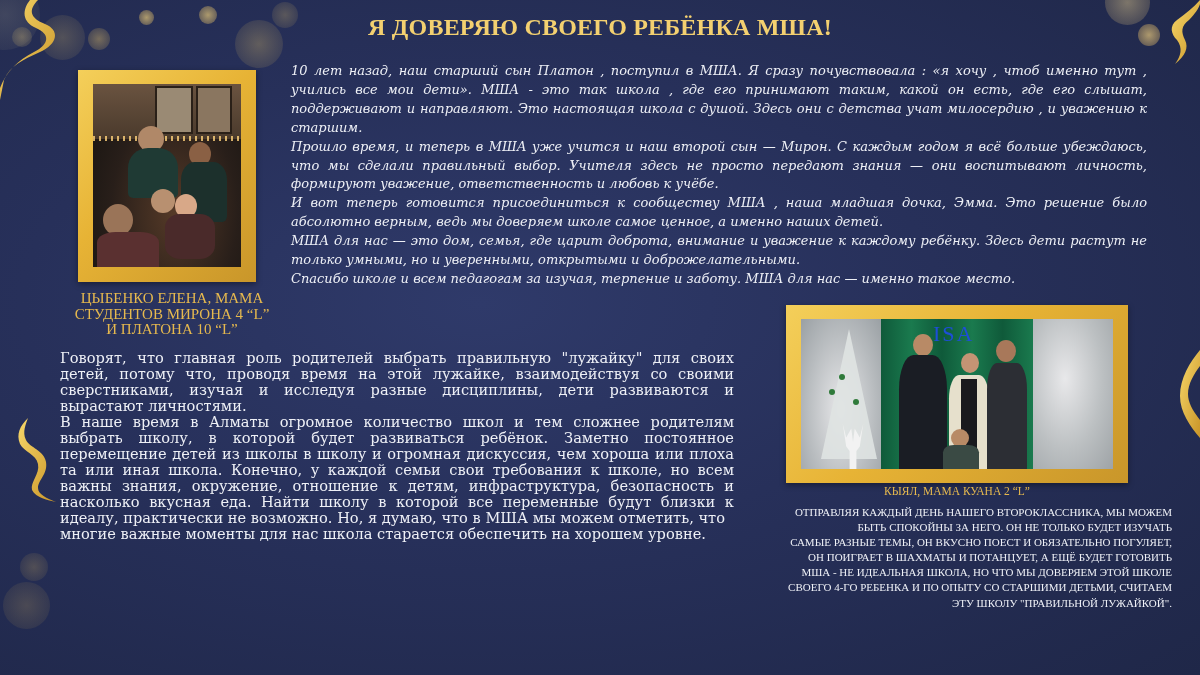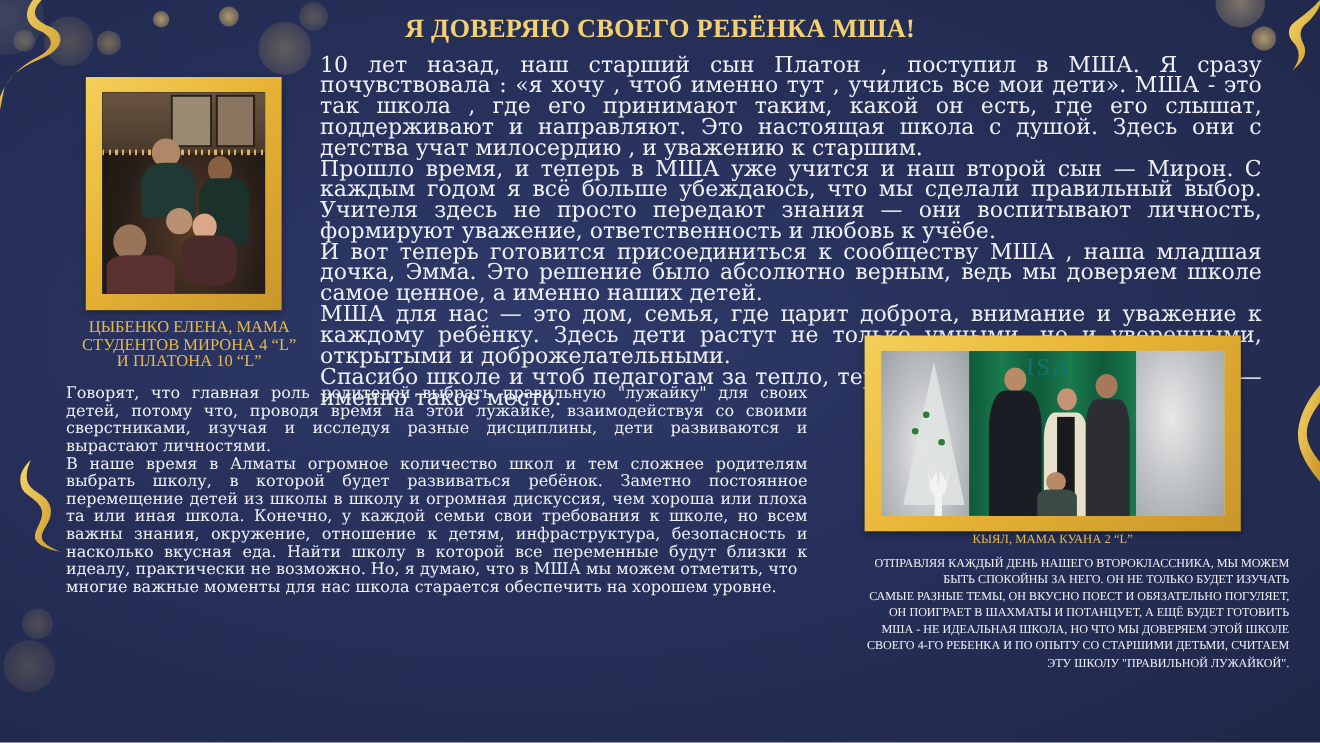--- a/index.html
+++ b/index.html
@@ -100,44 +100,44 @@
     <div style="position:absolute;left:10px;top:120px;width:30px;height:32px;border-radius:50%;background:#9a7458;"></div>
     <div style="position:absolute;left:4px;top:148px;width:62px;height:35px;border-radius:30% 30% 0 0;background:#5a3030;"></div>
   </div>
 </div>
 <div class="caption-gold" style="left:62px;top:291px;width:220px;font-size:15px;line-height:15.5px;">
   <div>ЦЫБЕНКО ЕЛЕНА, МАМА</div>
   <div>СТУДЕНТОВ МИРОНА 4 “L”</div>
   <div>И ПЛАТОНА 10 “L”</div>
 </div>
 
-<div class="para-block" style="left:291px;top:49px;width:856px;font-size:20px;line-height:18.9px;">
+<div class="para-block" style="left:291px;top:62px;width:856px;font-size:13px;line-height:18.9px;font-style:italic;">
   <p>10 лет назад, наш старший сын Платон , поступил в МША. Я сразу почувствовала : «я хочу , чтоб именно тут , учились все мои дети». МША - это так школа , где его принимают таким, какой он есть, где его слышат, поддерживают и направляют. Это настоящая школа с душой. Здесь они с детства учат милосердию , и уважению к старшим.</p>
   <p>Прошло время, и теперь в МША уже учится и наш второй сын — Мирон. С каждым годом я всё больше убеждаюсь, что мы сделали правильный выбор. Учителя здесь не просто передают знания — они воспитывают личность, формируют уважение, ответственность и любовь к учёбе.</p>
   <p>И вот теперь готовится присоединиться к сообществу МША , наша младшая дочка, Эмма. Это решение было абсолютно верным, ведь мы доверяем школе самое ценное, а именно наших детей.</p>
   <p>МША для нас — это дом, семья, где царит доброта, внимание и уважение к каждому ребёнку. Здесь дети растут не только умными, но и уверенными, открытыми и доброжелательными.</p>
-  <p>Спасибо школе и чтоб педагогам за тепло, терпение и заботу. МША для нас — именно такое место.</p>
+  <p>Спасибо школе и всем педагогам за изучая, терпение и заботу. МША для нас — именно такое место.</p>
 </div>
 
 <div class="para-block" style="left:60px;top:350px;width:674px;font-size:14.6px;line-height:16px;">
   <p>Говорят, что главная роль родителей выбрать правильную "лужайку" для своих детей, потому что, проводя время на этой лужайке, взаимодействуя со своими сверстниками, изучая и исследуя разные дисциплины, дети развиваются и вырастают личностями.</p>
   <p style="text-align-last:left;">В наше время в Алматы огромное количество школ и тем сложнее родителям выбрать школу, в которой будет развиваться ребёнок. Заметно постоянное перемещение детей из школы в школу и огромная дискуссия, чем хороша или плоха та или иная школа. Конечно, у каждой семьи свои требования к школе, но всем важны знания, окружение, отношение к детям, инфраструктура, безопасность и насколько вкусная еда. Найти школу в которой все переменные будут близки к идеалу, практически не возможно. Но, я думаю, что в МША мы можем отметить, что</p>
   <p>многие важные моменты для нас школа старается обеспечить на хорошем уровне.</p>
 </div>
 
 <div class="frame" style="left:786px;top:305px;width:342px;height:178px;">
   <div class="photo" style="left:15px;top:14px;width:312px;height:150px;background:#cfcfd0;">
     <div style="position:absolute;left:0;top:0;width:80px;height:150px;background:radial-gradient(ellipse at 50% 60%,#e8e8ea 0%,#b8bcbf 60%,#9aa0a4 100%);"></div>
     <div style="position:absolute;left:20px;top:10px;width:0;height:0;border-left:28px solid transparent;border-right:28px solid transparent;border-bottom:130px solid #dfe3e2;opacity:0.9;"></div>
     <div style="position:absolute;left:38px;top:55px;width:6px;height:6px;border-radius:50%;background:#2f7a3a;"></div>
     <div style="position:absolute;left:28px;top:70px;width:6px;height:6px;border-radius:50%;background:#2f7a3a;"></div>
     <div style="position:absolute;left:52px;top:80px;width:6px;height:6px;border-radius:50%;background:#2f7a3a;"></div>
     <div style="position:absolute;left:35px;top:105px;width:34px;height:45px;background:#f2f2f2;clip-path:polygon(20% 0,30% 30%,45% 10%,50% 40%,55% 10%,70% 30%,80% 0,70% 50%,60% 60%,60% 100%,40% 100%,40% 60%,30% 50%);"></div>
     <div style="position:absolute;left:80px;top:0;width:152px;height:150px;background:linear-gradient(90deg,#0f5a3a 0%,#1a7a4e 20%,#0f5a3a 40%,#1a7a4e 60%,#0f5a3a 80%,#1a7a4e 100%);"></div>
-    <div style="position:absolute;left:132px;top:2px;font-family:'Liberation Serif',serif;font-size:22px;color:#0f766e;letter-spacing:2px;">ISA</div>
+    <div style="position:absolute;left:132px;top:2px;font-family:'Liberation Serif',serif;font-size:22px;color:#1d4ed8;letter-spacing:2px;">ISA</div>
     <div style="position:absolute;left:112px;top:15px;width:20px;height:22px;border-radius:50%;background:#b88a66;"></div>
     <div style="position:absolute;left:98px;top:36px;width:48px;height:114px;border-radius:30% 30% 0 0;background:#1a1d24;"></div>
     <div style="position:absolute;left:160px;top:34px;width:18px;height:20px;border-radius:50%;background:#c49474;"></div>
     <div style="position:absolute;left:148px;top:56px;width:40px;height:94px;border-radius:25% 25% 0 0;background:#e6e0cc;"></div>
     <div style="position:absolute;left:160px;top:60px;width:16px;height:90px;background:#1a1a1e;"></div>
     <div style="position:absolute;left:195px;top:21px;width:20px;height:22px;border-radius:50%;background:#a8785a;"></div>
     <div style="position:absolute;left:186px;top:44px;width:40px;height:106px;border-radius:25% 25% 0 0;background:#2c2e34;"></div>
     <div style="position:absolute;left:150px;top:110px;width:18px;height:18px;border-radius:50%;background:#b88a66;"></div>
     <div style="position:absolute;left:142px;top:126px;width:36px;height:24px;border-radius:30% 30% 0 0;background:#3a4a44;"></div>
     <div style="position:absolute;left:232px;top:0;width:80px;height:150px;background:radial-gradient(ellipse at 40% 40%,#e8e8ea 0%,#bcc0c2 55%,#9ea3a6 100%);"></div>

